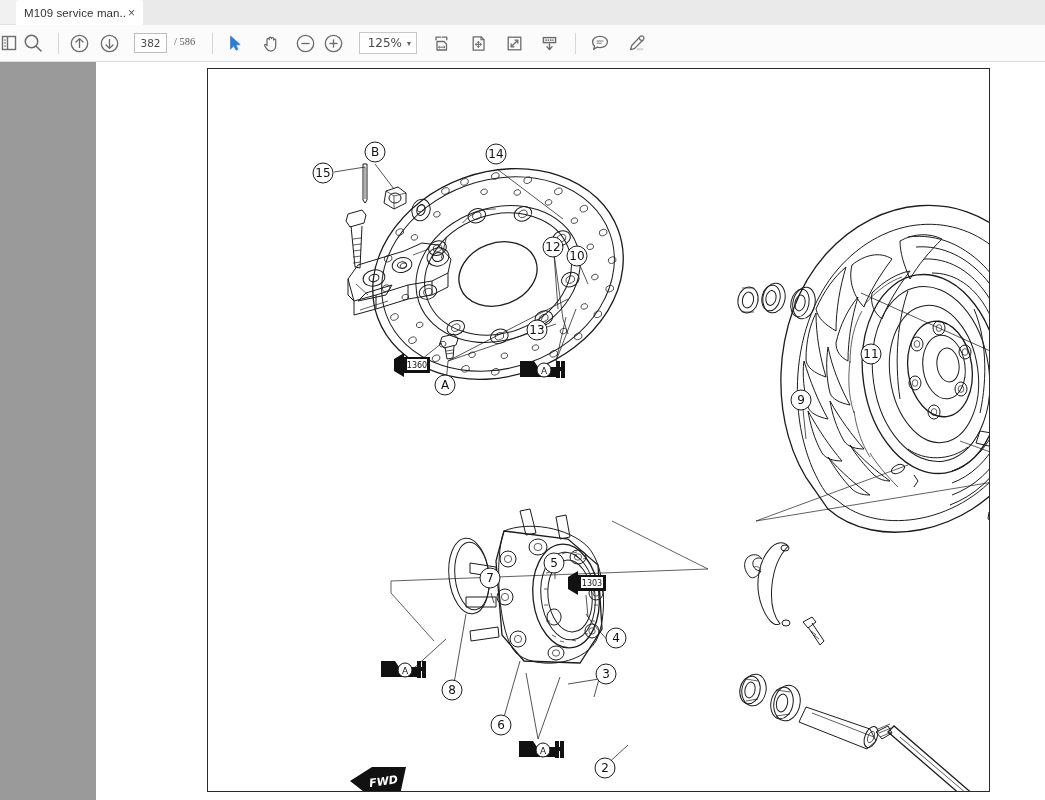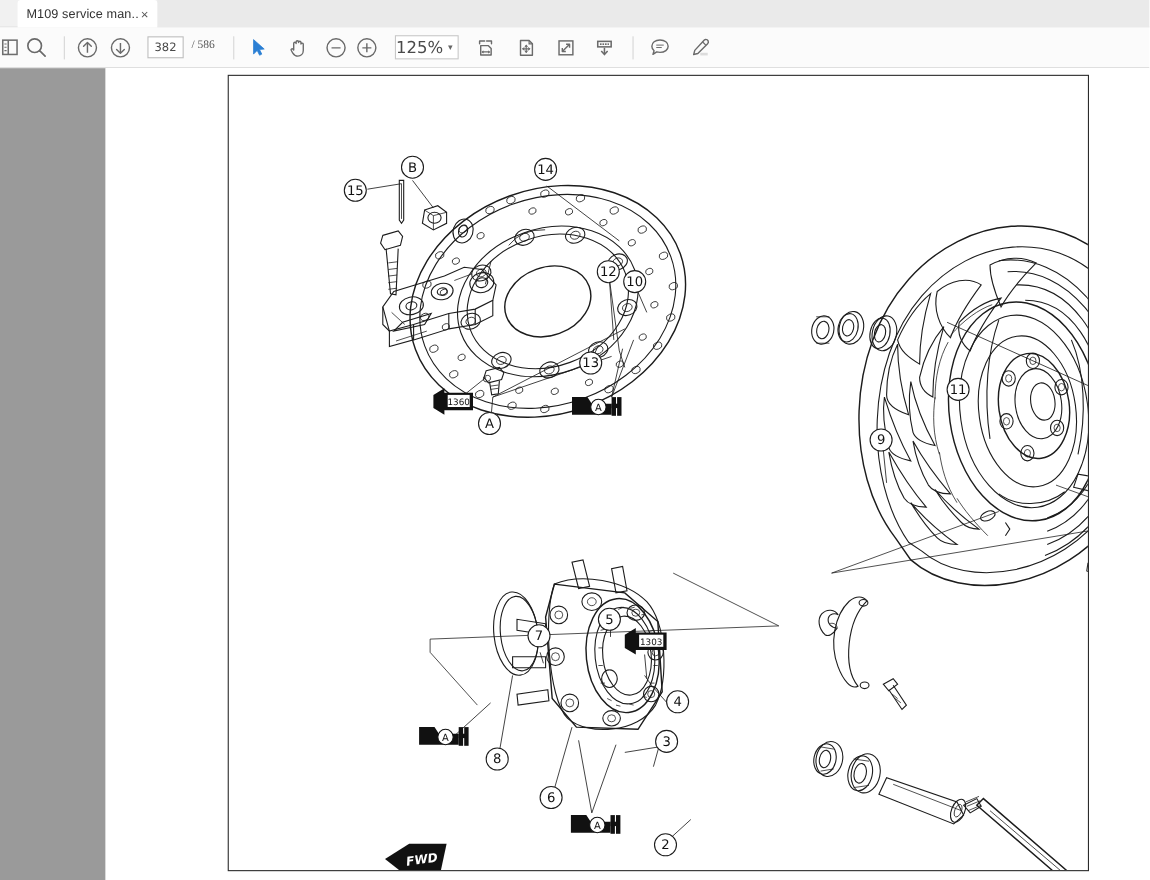--- a/index.html
+++ b/index.html
@@ -120,22 +120,22 @@
     top: 7px;
     width: 58px; height: 22px;
     border: 1px solid #c8c8c8;
     background: #ffffff;
     box-sizing: border-box;
     display: flex;
     align-items: center;
   }
   .zoombox .zval {
     flex: 1;
-    text-align: left;
-    font-size: 15px;
+    text-align: right;
+    font-size: 12px;
     color: #4a4a4a;
     font-family: "DejaVu Sans", sans-serif;
   }
   .zoombox .zarrow {
     width: 14px;
     text-align: center;
     font-size: 7px;
     color: #666;
   }
 

